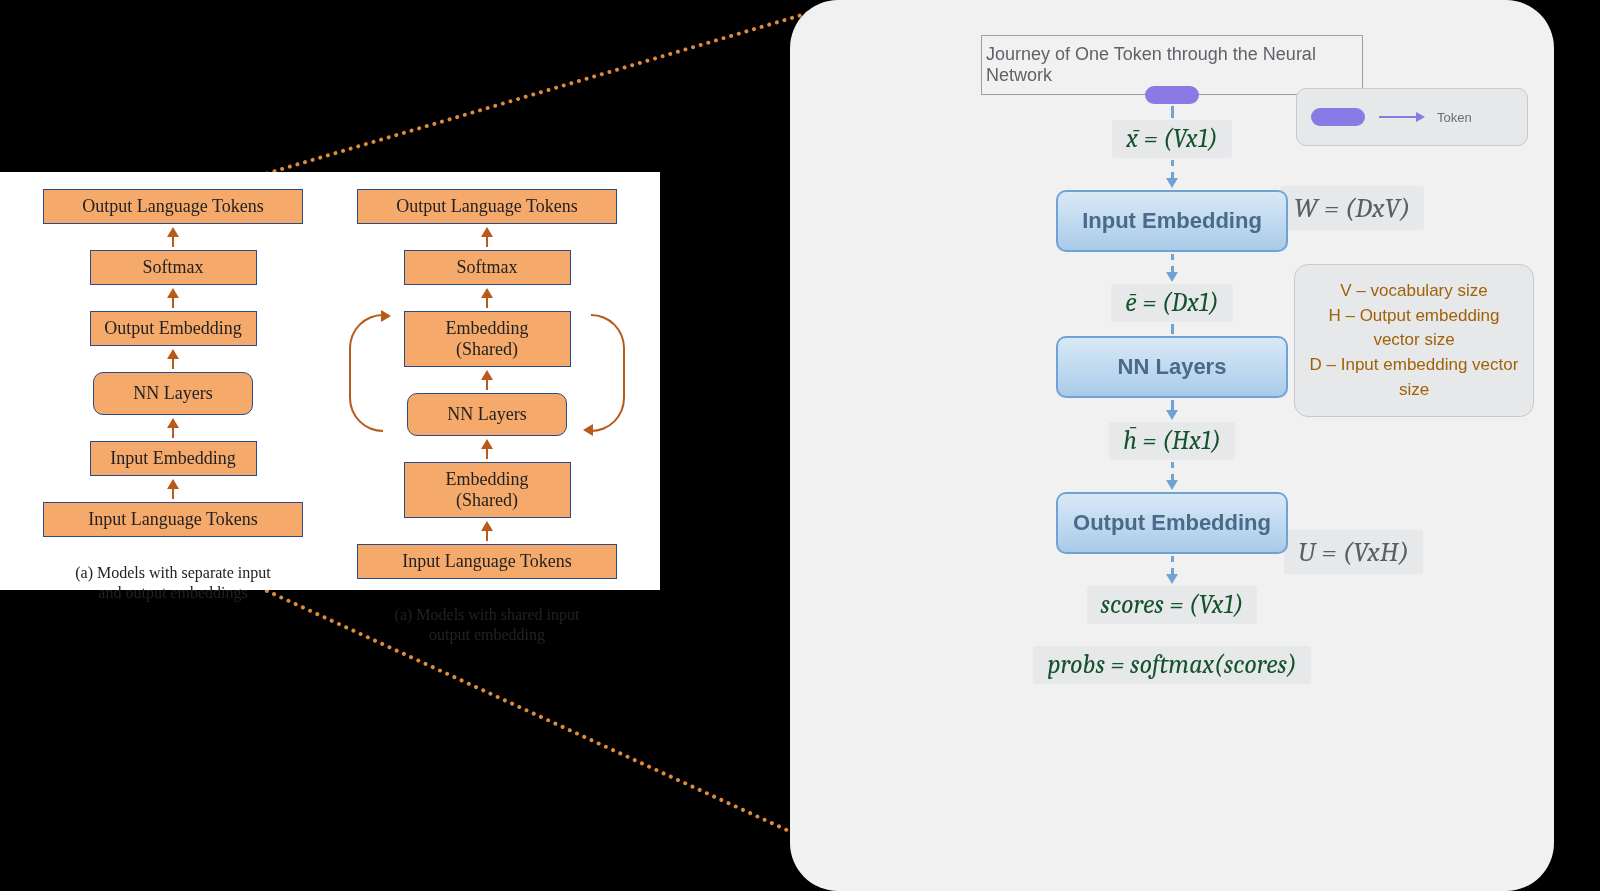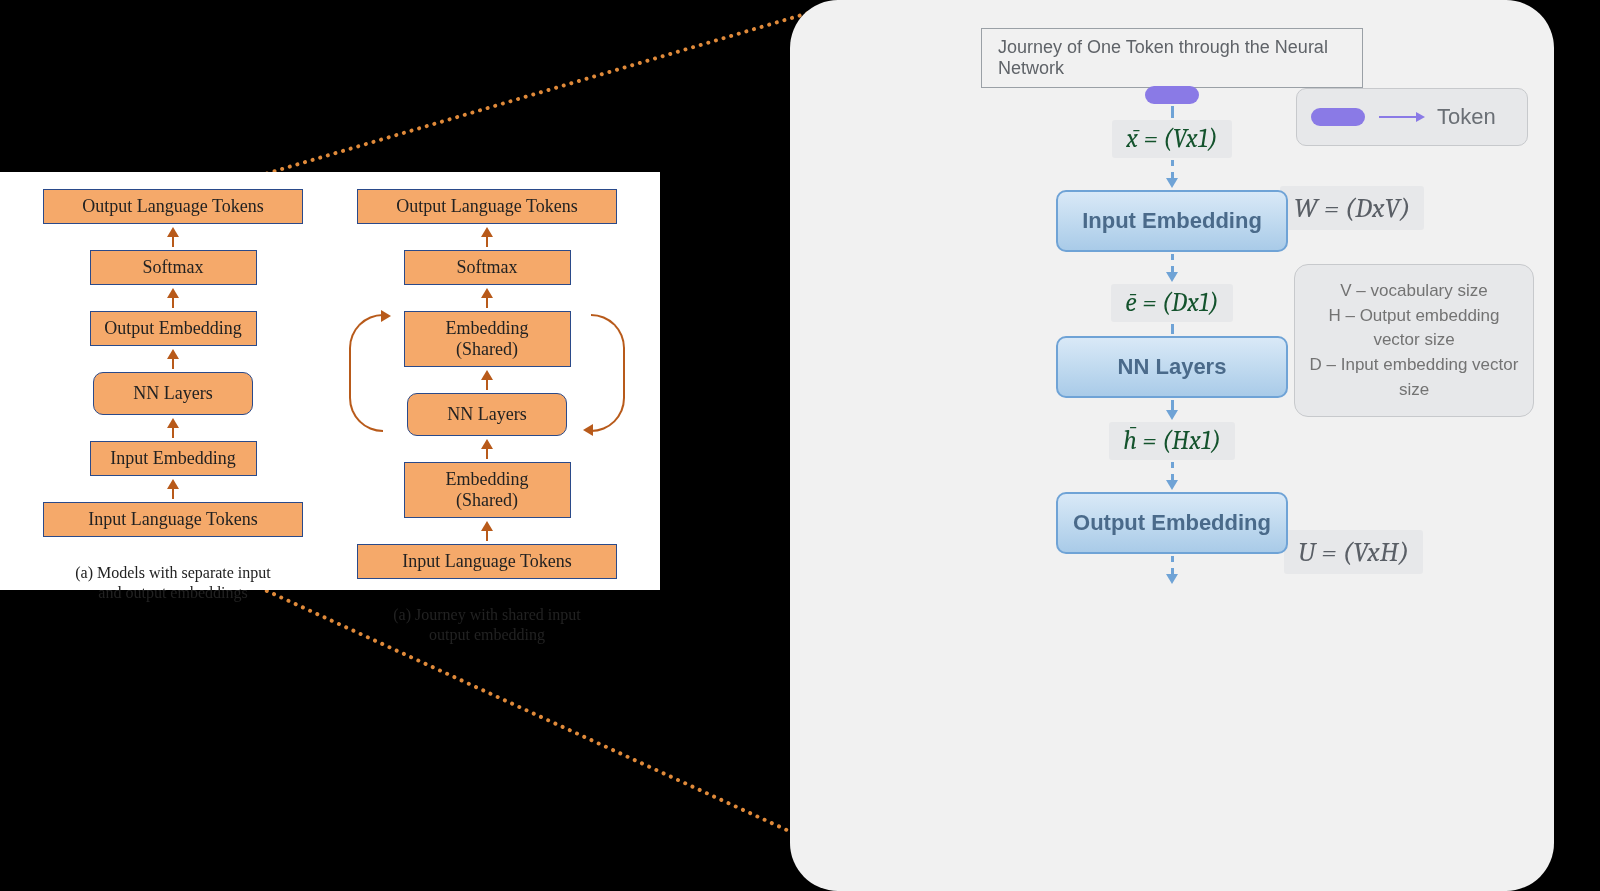--- a/index.html
+++ b/index.html
@@ -96,25 +96,25 @@
     position: absolute;
     left: 790px;
     top: 0;
     width: 764px;
     height: 891px;
     background: #f1f1f1;
     border-radius: 48px;
   }
   .title-box {
     position: absolute;
-    top: 28px;
+    top: 35px;
     left: 50%;
     transform: translateX(-50%);
     border: 1px solid #9aa0a6;
-    padding: 8px 16px;
+    padding: 8px 4px;
     font-size: 18px;
     color: #5f6368;
     background: #f1f1f1;
   }
 
   .token-pill {
     width: 54px; height: 18px;
     background: #8a7ae6;
     border-radius: 10px;
   }
@@ -126,21 +126,21 @@
     width: 232px;
     height: 58px;
     background: #e7e8ea;
     border: 1px solid #c7c9cc;
     border-radius: 10px;
     display: flex;
     align-items: center;
     gap: 14px;
     padding: 0 14px;
     color: #6a6f75;
-    font-size: 22px;
+    font-size: 13px;
   }
   .legend-arrow {
     position: relative;
     width: 44px; height: 2px; background:#8a7ae6;
   }
   .legend-arrow::after{
     content:"";position:absolute;right:-2px;top:-4px;
     border-top:5px solid transparent;border-bottom:5px solid transparent;
     border-left:9px solid #8a7ae6;
   }
@@ -207,21 +207,21 @@
 
   .dim-box {
     position:absolute;
     right: 20px;
     top: 264px;
     width: 240px;
     background:#e7e8ea;
     border:1px solid #c7c9cc;
     border-radius:14px;
     padding: 14px 14px;
-    color:#737373;
+    color:#a16207;
     font-size:17px;
     line-height:1.45;
     text-align:center;
   }
 
   .paper-up { display:flex; flex-direction:column; align-items:center; }
 </style>
 </head>
 <body>
 
@@ -281,21 +281,21 @@
     <div class="paper-up">
         <div class="paper-arrow"></div>
         <div class="paper-stem"></div>
       </div>
     <div class="paper-box pb-med">Embedding (Shared)</div>
     <div class="paper-up">
         <div class="paper-arrow"></div>
         <div class="paper-stem"></div>
       </div>
     <div class="paper-box pb-wide">Input Language Tokens</div>
-    <div class="paper-caption" style="white-space:pre-line">(a) Journey with shared input
+    <div class="paper-caption" style="white-space:pre-line">(a) Models with shared input
 output embedding</div>
 
     <div class="share-arc" style="right:12px; top:128px;">
       <div class="arc-head r" style="left:-8px; bottom:-6px;"></div>
     </div>
     <div class="share-arc left" style="left:12px; top:128px;">
       <div class="arc-head l" style="right:-8px; top:-6px;"></div>
     </div>
   </div>
 </div>
@@ -339,16 +339,18 @@
       <div class="v-head"></div>
 
     <div class="math">h̄ = (Hx1)</div>
     <div class="v-dash"></div>
       <div class="v-head"></div>
 
     <div class="blue-block">Output Embedding</div>
     <div class="v-dash"></div>
       <div class="v-head"></div>
 
+    <div class="math">scores  = (Vx1)</div>
     <div style="height:18px"></div>
+    <div class="math">probs = softmax(scores)</div>
     <div style="height:18px"></div>
   </div>
 </div>
 
 </body></html>

